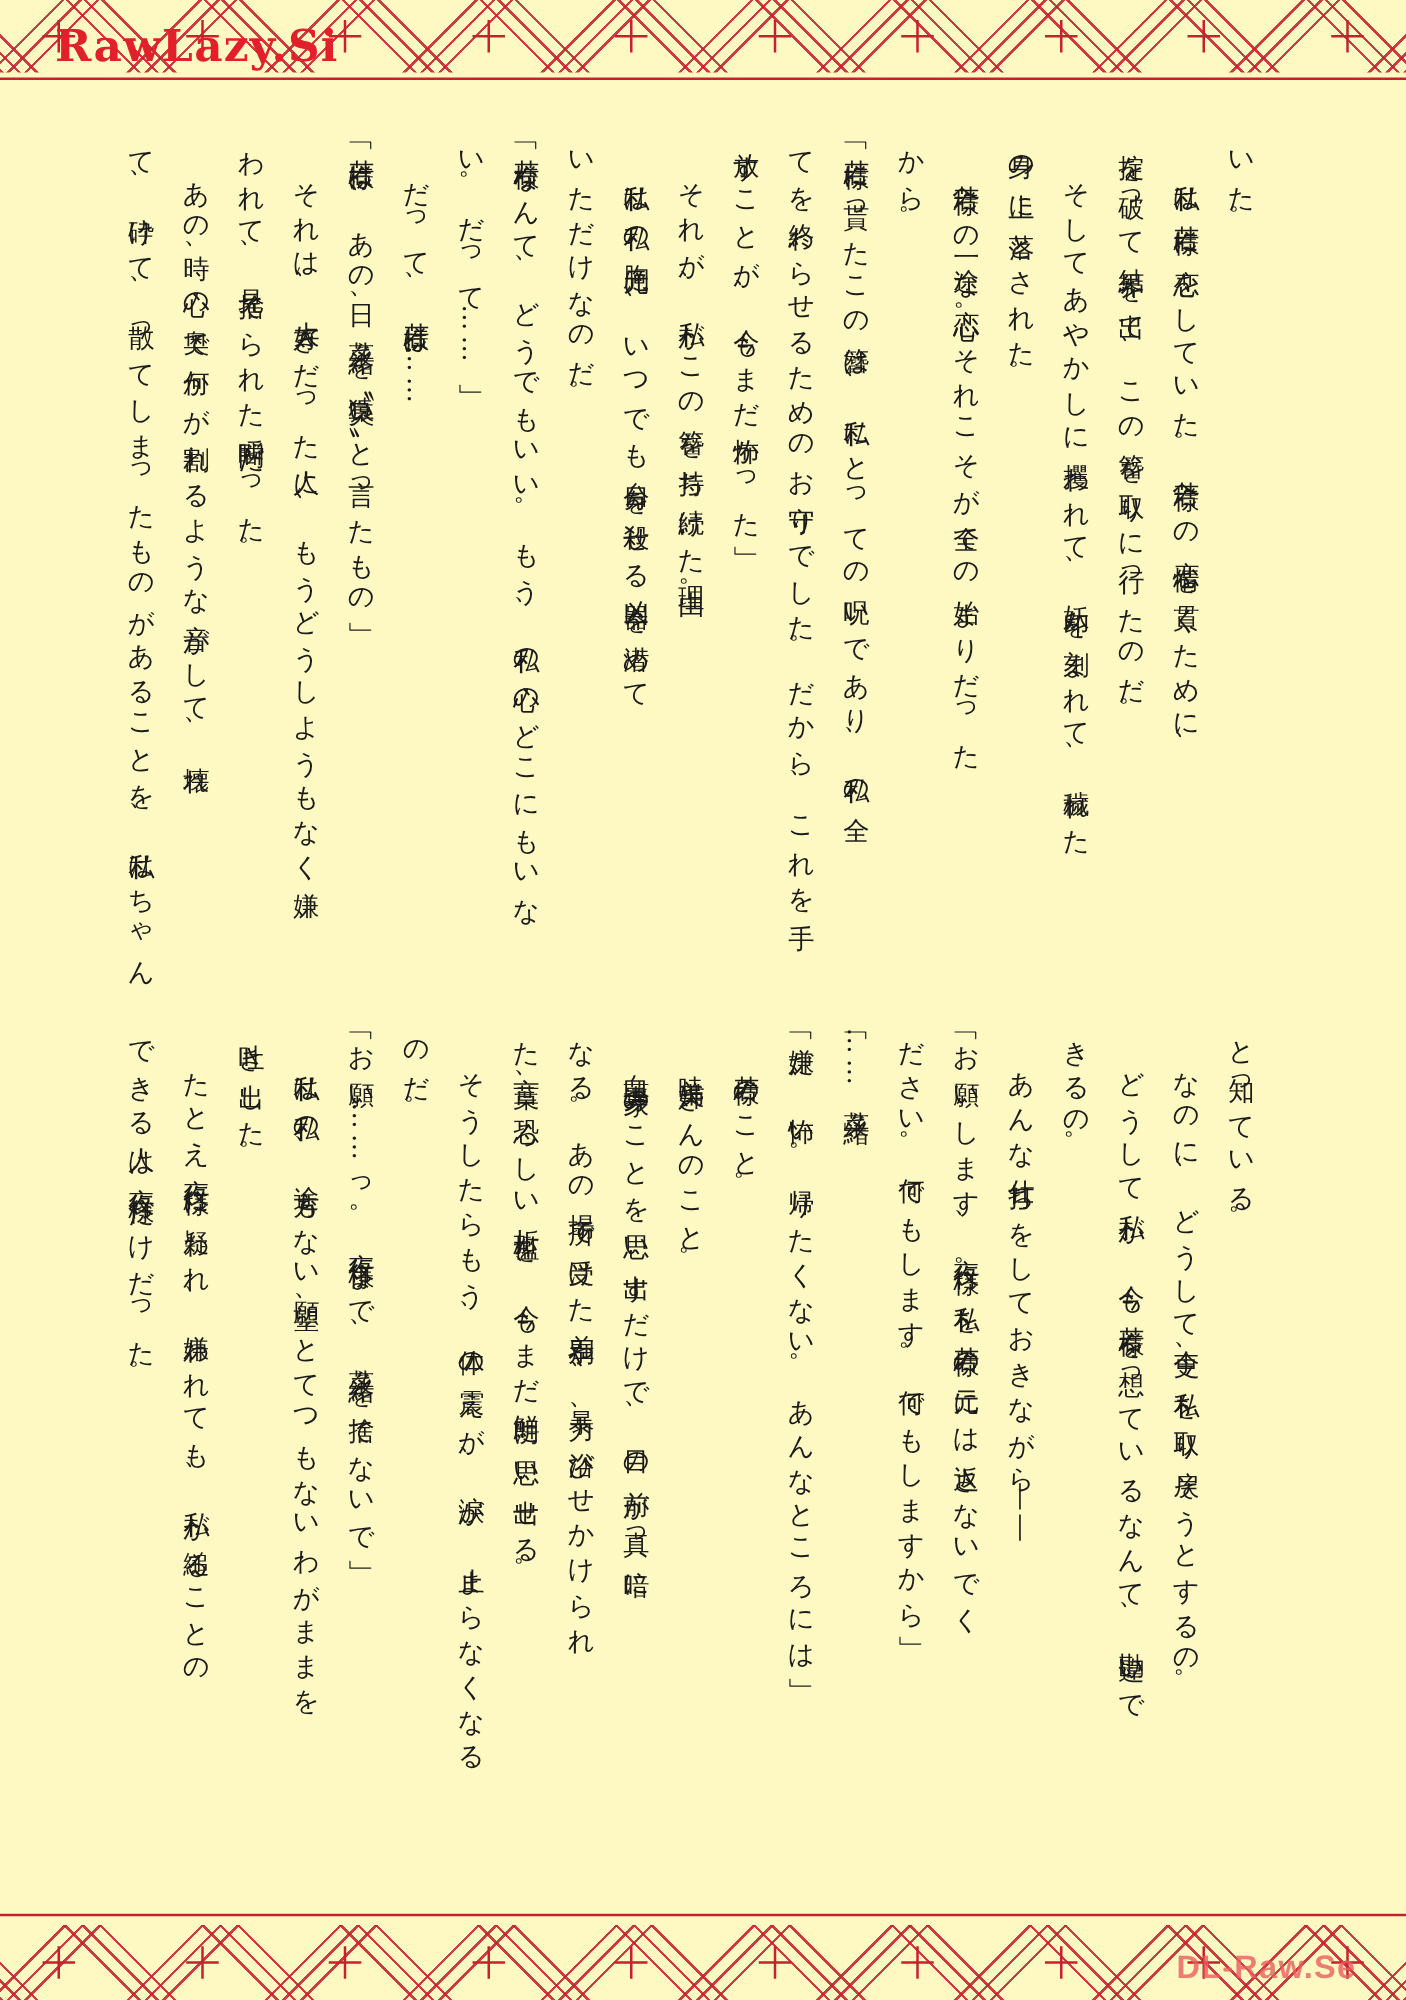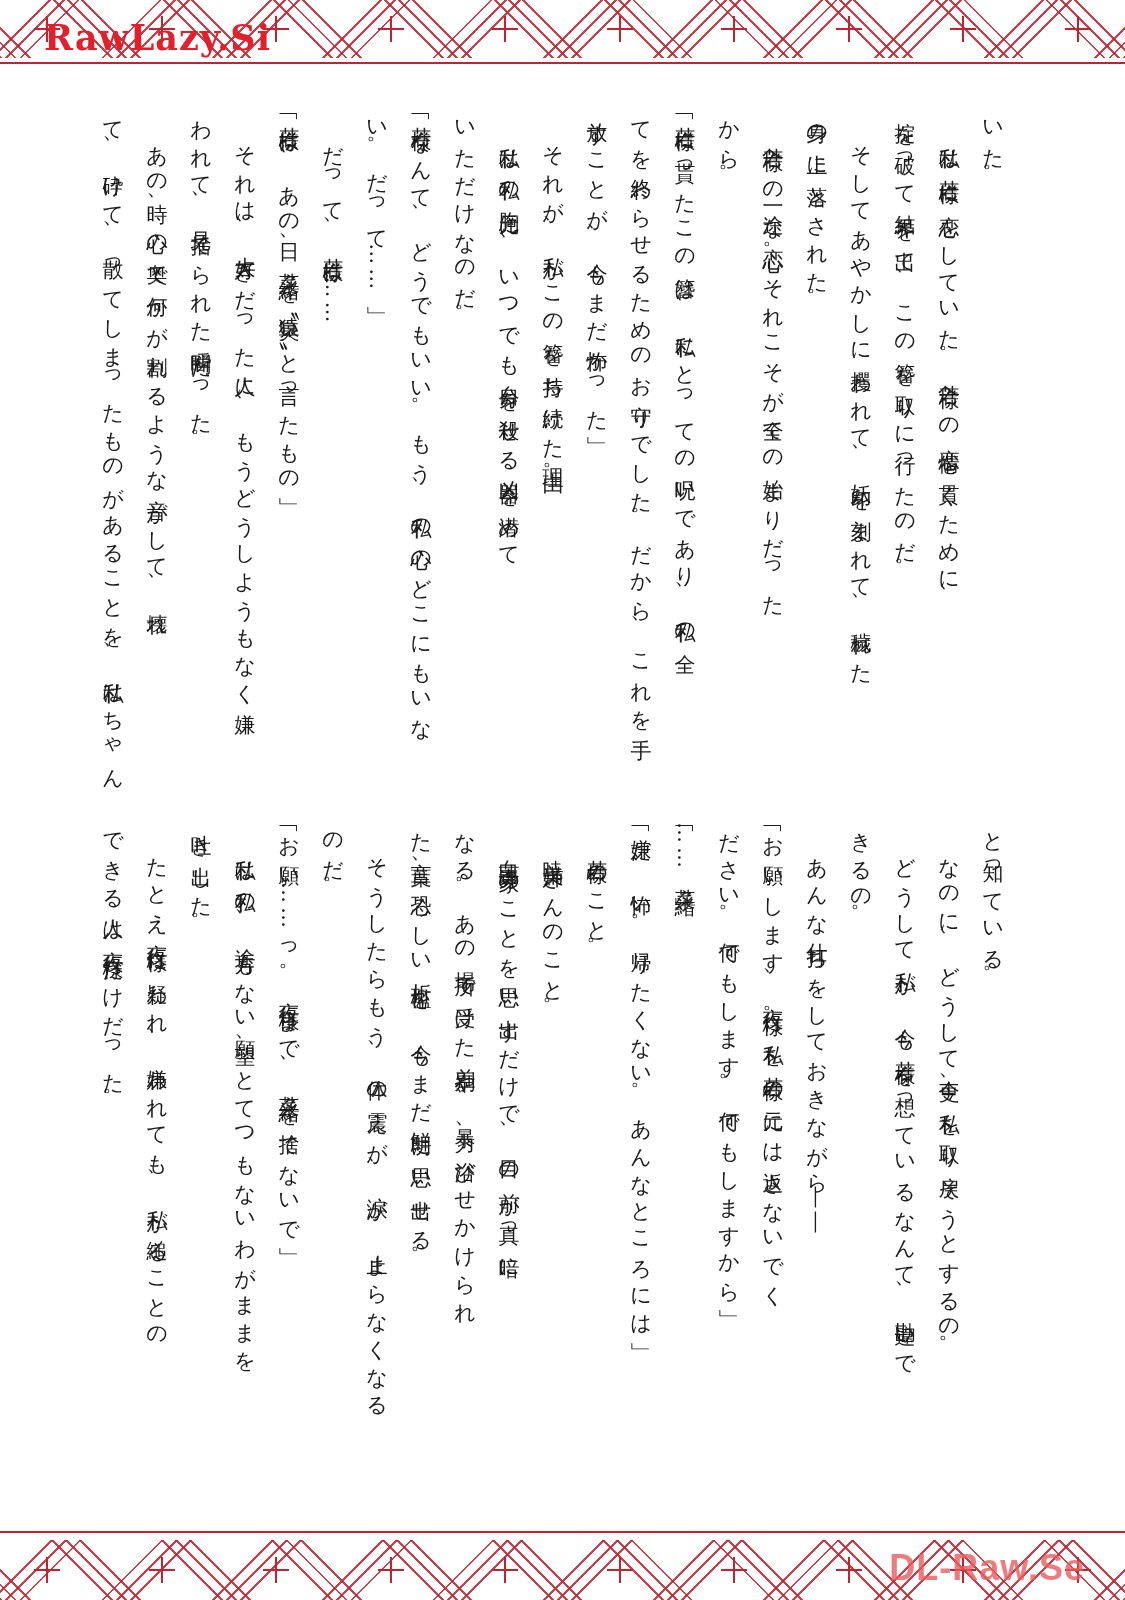--- a/index.html
+++ b/index.html
@@ -1,20 +1,20 @@
 <!DOCTYPE html>
 <html><head>
 <meta charset="utf-8">
 <style>
   html,body{margin:0;padding:0;background:#e9e9e9;}
   .page{
     position:relative;
     width:1125px;height:1600px;
     margin:0 auto;
-    background:#ffffff;
+    background:#fef9c3;
     overflow:hidden;
     font-family:"DejaVu Serif", serif;
   }
 
   
   .border-band{
     position:absolute;left:0;right:0;
     background:
       repeating-linear-gradient(45deg,
         rgba(198,33,46,.88) 0 2px, transparent 2px 10px,
@@ -45,21 +45,21 @@
   
   .wm-top{
     position:absolute;left:44px;top:20px;
     font-family:"DejaVu Serif", serif;
     font-weight:bold;font-size:35px;line-height:1;
     color:#e2202b;letter-spacing:1px;
   }
   .wm-bottom{
     position:absolute;right:40px;bottom:14px;
     font-family:"Liberation Sans", sans-serif;
-    font-weight:bold;font-size:36px;line-height:1;
+    font-weight:bold;font-size:26px;line-height:1;
     color:rgba(232,92,92,.8);letter-spacing:1px;
   }
 
   
   .vtext{
     position:absolute;
     right:110px;
     height:692px;
     writing-mode:vertical-rl;
     text-orientation:mixed;

